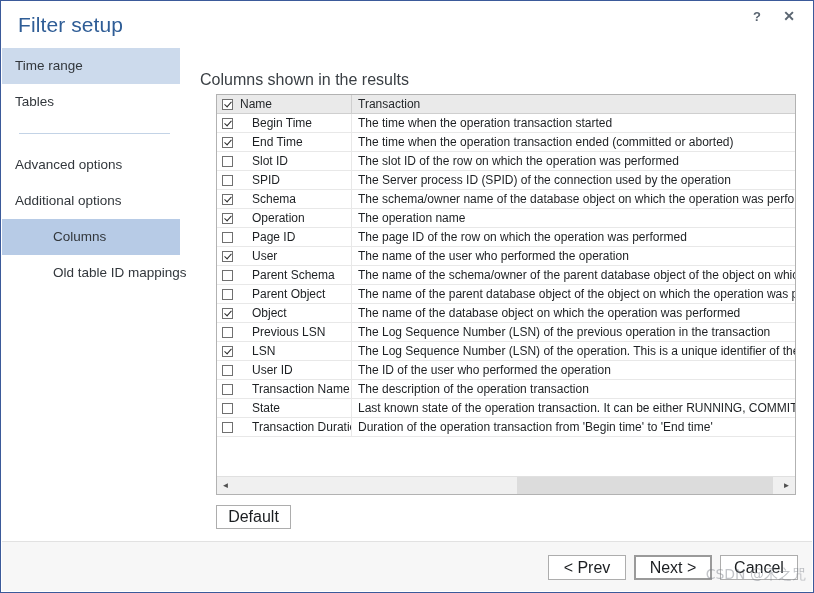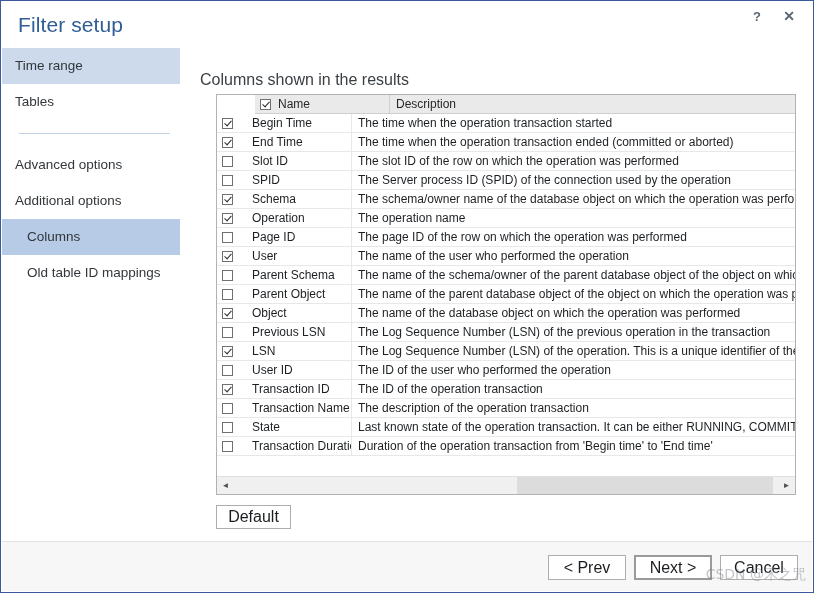--- a/index.html
+++ b/index.html
@@ -66,21 +66,21 @@
     position: relative;
     height: 36px;
     line-height: 36px;
     padding-left: 13px;
     font-size: 13.5px;
     color: #32373c;
     white-space: nowrap;
     cursor: default;
     box-sizing: border-box;
   }
-  .nav-item.sub { padding-left: 25px; }
+  .nav-item.sub { padding-left: 51px; }
   .nav-item.active-light { background: #ccdaec; }
   .nav-item.active { background: #b7cbe6; }
   .nav-sep {
     height: 1px;
     background: #c3d3e6;
     margin: 13px 10px 13px 17px;
   }
 
   
   .content {
@@ -109,21 +109,20 @@
     overflow: hidden;
   }
   .grid-head {
     display: flex;
     height: 19px;
     background: #eaeaea;
     border-bottom: 1px solid #cfcfcf;
     font-size: 12px;
     color: #26292c;
     box-sizing: border-box;
-    margin-left: 38px;
   }
   .grid-head .cell-name {
     width: 135px;
     box-sizing: border-box;
     display: flex;
     align-items: center;
     padding-left: 5px;
     border-right: 1px solid #cfcfcf;
   }
   .grid-head .cell-desc {
@@ -310,21 +309,21 @@
   </div>
 
   <div class="grid-wrap">
 
     <div class="grid-head">
       <div class="cell-name">
         <span class="cb checked"></span>
         <span>Name</span>
       </div>
       <div class="cell-desc">
-        <span>Description</span>
+        <span>Transaction</span>
       </div>
     </div>
 
     <div class="grid-body" id="grid-body">
         <div class="grid-row">
           <div class="cell-name">
             <span class="cb checked"></span>
             <span>Begin Time</span>
           </div>
           <div class="cell-desc">
@@ -439,29 +438,20 @@
             <span>The Log Sequence Number (LSN) of the operation. This is a unique identifier of the operat</span>
           </div>
         </div>
         <div class="grid-row">
           <div class="cell-name">
             <span class="cb"></span>
             <span>User ID</span>
           </div>
           <div class="cell-desc">
             <span>The ID of the user who performed the operation</span>
-          </div>
-        </div>
-        <div class="grid-row">
-          <div class="cell-name">
-            <span class="cb checked"></span>
-            <span>Transaction ID</span>
-          </div>
-          <div class="cell-desc">
-            <span>The ID of the operation transaction</span>
           </div>
         </div>
         <div class="grid-row">
           <div class="cell-name">
             <span class="cb"></span>
             <span>Transaction Name</span>
           </div>
           <div class="cell-desc">
             <span>The description of the operation transaction</span>
           </div>

